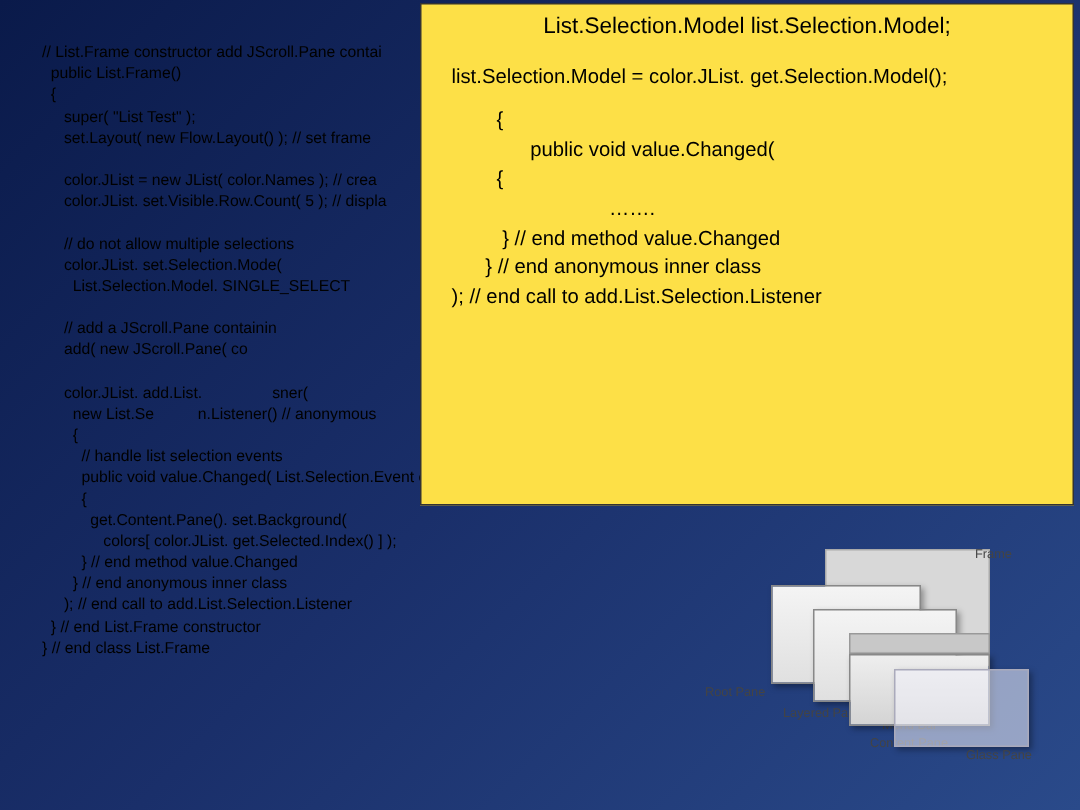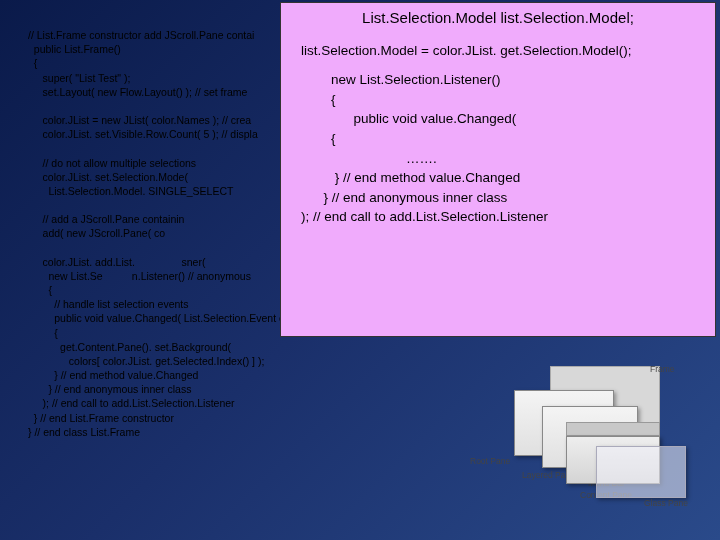--- a/index.html
+++ b/index.html
@@ -20,21 +20,21 @@
     line-height: 1.35;
     font-family: Arial, sans-serif;
     white-space: pre;
   }
   .overlay-box {
     position: absolute;
     top: 2px;
     left: 280px;
     width: 436px;
     height: 335px;
-    background: #f0abfc;
+    background: #fde047;
     border: 1px solid #333;
     padding: 4px 8px;
     color: #000;
     font-size: 13.5px;
     line-height: 1.45;
     font-family: Arial, sans-serif;
   }
   .overlay-box .title {
     font-size: 15px;
     text-align: center;
@@ -103,21 +103,20 @@
        } // end anonymous inner class
      ); // end call to add.List.Selection.Listener
   } // end List.Frame constructor
 } // end class List.Frame</pre>
 
 <div class="overlay-box">
   <div class="title">List.Selection.Model list.Selection.Model;</div>
   <div style="height:6px"></div>
   <div class="line">list.Selection.Model = color.JList. get.Selection.Model();</div>
   <div style="height:10px"></div>
-  <div class="line">        new List.Selection.Listener()</div>
   <div class="line">        {</div>
   <div class="line">              public void value.Changed(</div>
   <div class="line">        {</div>
   <div class="line">                            …….</div>
   <div class="line">         } // end method value.Changed</div>
   <div class="line">      } // end anonymous inner class</div>
   <div class="line">); // end call to add.List.Selection.Listener</div>
 </div>
 
 <div class="diagram">

